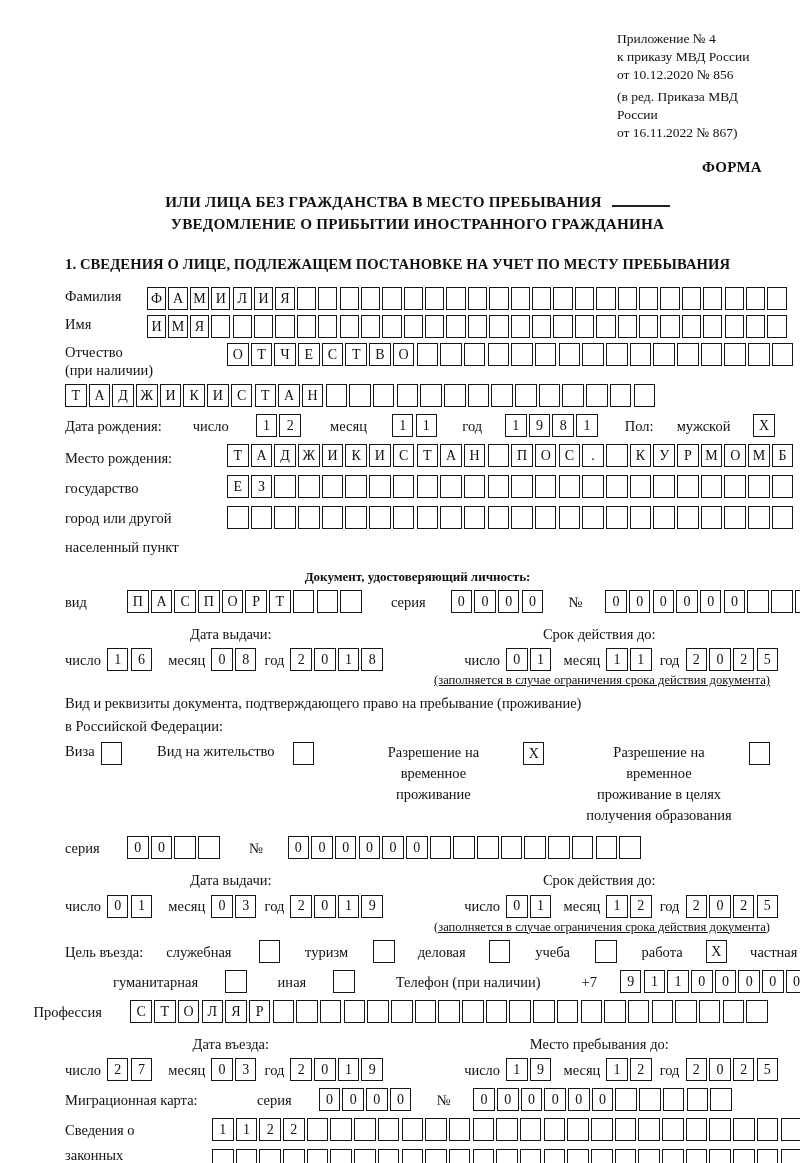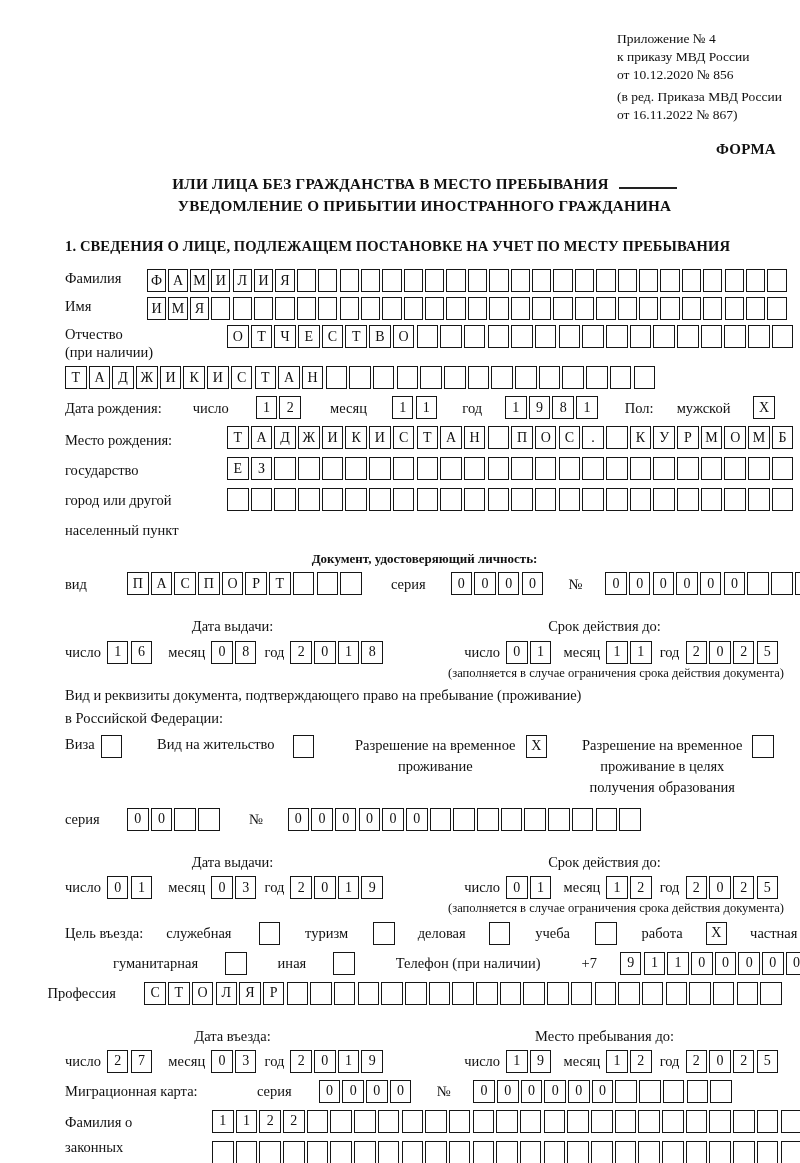--- a/index.html
+++ b/index.html
@@ -1,21 +1,21 @@
 <!DOCTYPE html>
 <html lang="ru"><head>
 <meta charset="utf-8">
 <style>
   html,body{margin:0;padding:0;background:#ffffff;}
   body{
     width:800px;height:1163px;overflow:hidden;color:#111;
     font-family:"Liberation Serif","DejaVu Serif",serif;
     font-size:14.5px;line-height:1.25;
   }
-  .page{box-sizing:border-box;width:800px;height:925px;padding:30px 16px 0 65px;position:relative;}
+  .page{box-sizing:border-box;width:800px;height:925px;padding:30px 30px 0 65px;position:relative;}
 
   
   .ref{margin-left:552px;font-size:13.5px;line-height:1.32;}
   .ref .gap{height:5px;}
   .forma{text-align:right;font-weight:bold;font-size:15px;margin:16px 8px 0 0;letter-spacing:.3px;}
 
   .title{margin-top:14px;text-align:center;font-weight:bold;font-size:15.2px;line-height:1.45;letter-spacing:.2px;}
   .title-underline{display:inline-block;width:58px;border-bottom:2px solid #222;height:1px;margin-left:10px;vertical-align:baseline;}
 
   .section-h{margin-top:20px;font-weight:bold;font-size:14.6px;letter-spacing:.1px;}
@@ -28,33 +28,33 @@
     font-size:14px;background:#fff;
   }
   .narrow .cell{width:19.3px;margin-right:2.1px;}
   .cbox{
     box-sizing:border-box;display:inline-flex;flex:none;width:21.5px;height:23px;
     border:1.7px solid #161616;align-items:center;justify-content:center;font-size:14px;background:#fff;
   }
 
   .row{display:flex;align-items:flex-start;gap:17px;}
   .lbl{flex:none;}
-  .small-note{font-size:12.6px;}
+  .small-note{font-size:12.6px;text-decoration:underline;}
 
   .mt5{margin-top:5px;} .mt7{margin-top:7px;} .mt10{margin-top:10px;} .mt14{margin-top:14px;}
   .ml6{margin-left:6px;} .ml8{margin-left:8px;} .ml10{margin-left:10px;} .ml14{margin-left:14px;} .ml18{margin-left:18px;} .ml24{margin-left:24px;}
 
   .lblcol-65{width:65px;flex:none;}
   .lblcol-145{width:145px;flex:none;}
   .lblcol-113{width:113px;flex:none;}
   .lblcol-130{width:130px;flex:none;}
 
   .doc-h{margin-top:6px;text-align:center;font-weight:bold;font-size:13px;}
 
-  .dhdr{display:flex;margin-top:22px;}
+  .dhdr{display:flex;margin-top:12px;}
   .dhdr span{display:block;text-align:center;}
   .dhdr .h1{width:335px;}
   .dhdr .h2{width:345px;margin-left:32px;}
 
   .dmy{display:flex;align-items:center;}
   .dmy .lbl{margin-right:6px;}
   .right-note{text-align:right;margin-top:2px;}
 
   .opt{display:flex;align-items:flex-start;}
   .opt .txt{text-align:center;line-height:1.45;}
@@ -667,21 +667,21 @@
         <span class="cell"></span>
         <span class="cell"></span>
         <span class="cell"></span>
         <span class="cell"></span>
         <span class="cell"></span>
       </span>
   </div>
 
   <div class="row mt7">
     <span class="lbl lblcol-130" style="line-height:1.72;">
-      <span>Фамилия о</span><br>
+      <span>Сведения о</span><br>
       <span>законных</span><br>
       <span>представителях</span><br>
       <br>
       <br>
       
     </span>
     <span style="display:flex;flex-direction:column;">
       <span class="stack3">
         <span class="cells">
             <span class="cell">1</span>

